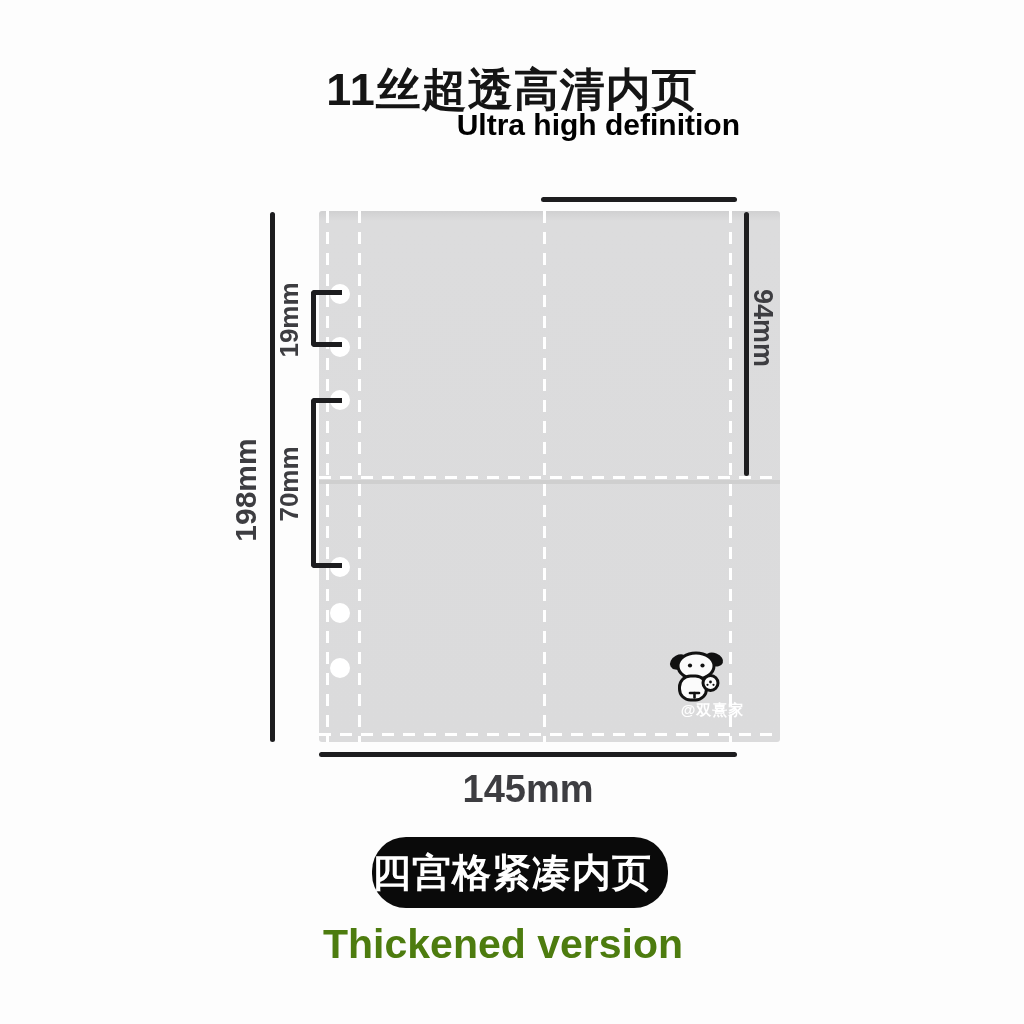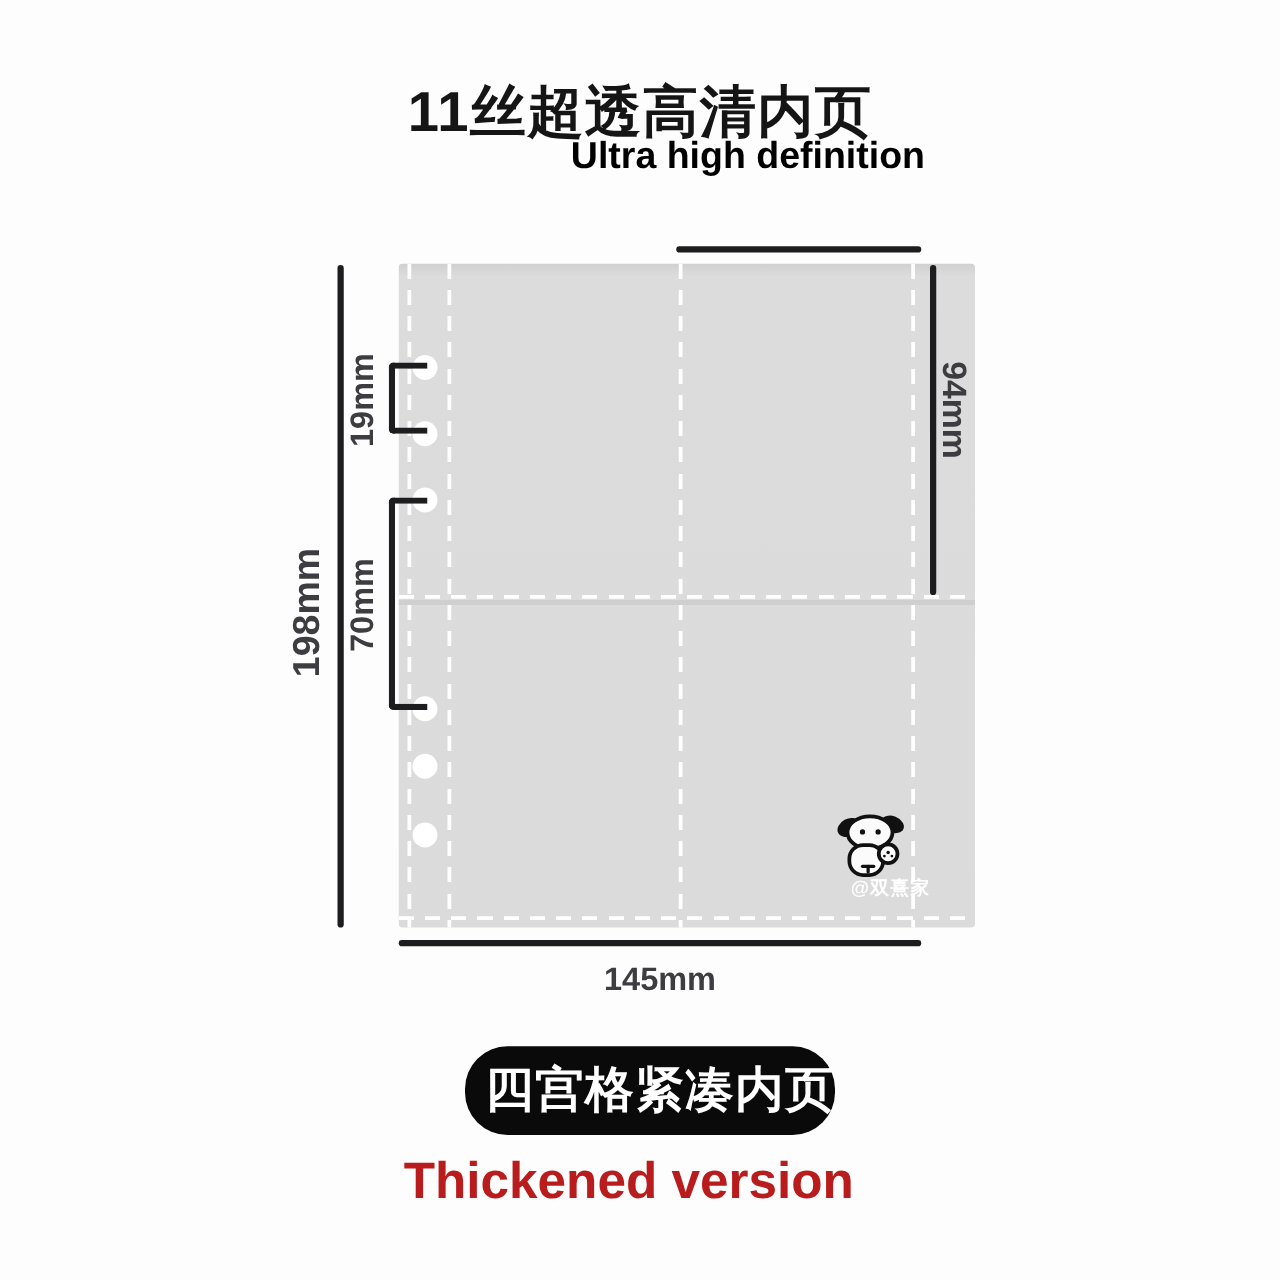--- a/index.html
+++ b/index.html
@@ -68,26 +68,26 @@
     position:absolute;left:336px;top:490px;width:115px;
     text-align:center;color:#ffffff;
     font-size:15px;font-weight:700;letter-spacing:1px;
   }
   .mascot{position:absolute;left:347px;top:438px;}
   
   .badge{
     position:absolute;left:372px;top:837px;width:296px;height:71px;
     background:#0a0a0a;border-radius:34px;
     color:#ffffff;font-size:39px;font-weight:800;letter-spacing:1px;
-    line-height:71px;text-align:right;
+    line-height:71px;text-align:left;
   }
   .footer-row{
     position:absolute;left:323px;top:921px;width:640px;
     display:flex;align-items:center;
-    font-size:41px;font-weight:800;color:#b91c1c;white-space:nowrap;
+    font-size:41px;font-weight:800;color:#4d7c0f;white-space:nowrap;
   }
 </style>
 </head>
 <body>
 
 <div class="canvas">
 
   <div class="title">11丝超透高清内页</div>
   <div class="subtitle">Ultra high definition</div>
 
@@ -131,20 +131,20 @@
   <div class="mline" style="left:270px;top:212px;width:5px;height:530px;"></div>
   <div class="mline" style="left:319px;top:752px;width:418px;height:5px;"></div>
 
   <div class="bracket" style="left:311px;top:290px;width:26px;height:47px;"></div>
   <div class="bracket" style="left:311px;top:398px;width:26px;height:160px;"></div>
 
   <div class="mlabel rot-cw" style="left:703px;top:313px;width:120px;height:30px;line-height:30px;font-size:27px;">94mm</div>
   <div class="mlabel rot-ccw" style="left:166px;top:474px;width:160px;height:32px;line-height:32px;font-size:30px;">198mm</div>
   <div class="mlabel rot-ccw" style="left:239px;top:306px;width:100px;height:28px;line-height:28px;font-size:26px;">19mm</div>
   <div class="mlabel rot-ccw" style="left:229px;top:470px;width:120px;height:28px;line-height:28px;font-size:26px;">70mm</div>
-  <div class="mlabel" style="left:319px;top:768px;width:418px;font-size:26px;">145mm</div>
+  <div class="mlabel" style="left:319px;top:768px;width:418px;font-size:38px;">145mm</div>
 
   <div class="badge">四宫格紧凑内页</div>
   <div class="footer-row">
     <span>Thickened version</span>
   </div>
 
 </div>
 
 </body></html>

